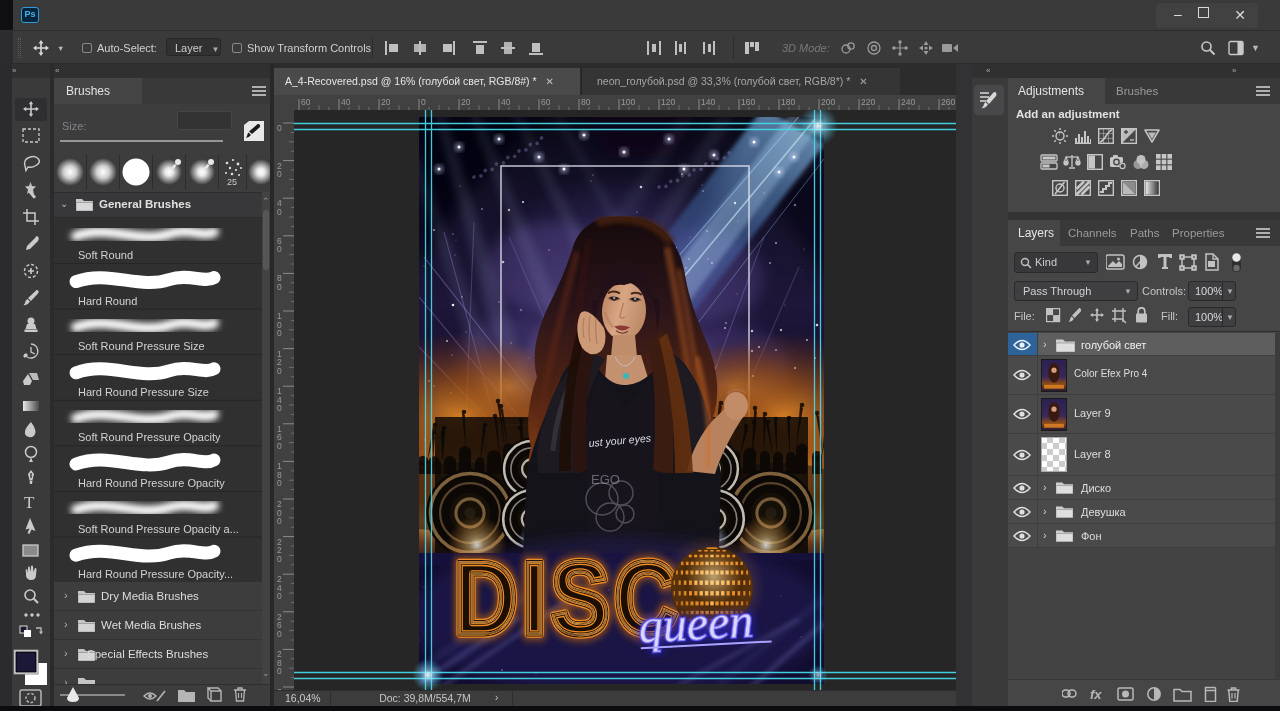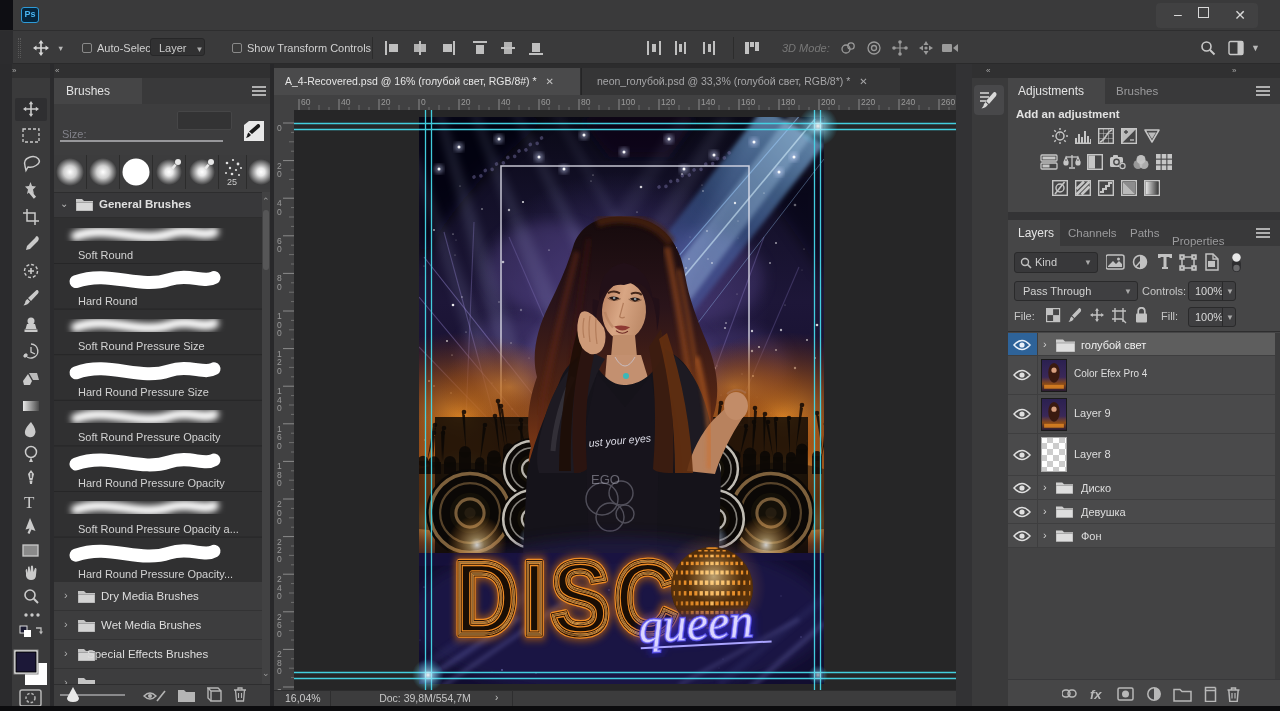--- a/index.html
+++ b/index.html
@@ -28,21 +28,21 @@
 
     <div class="abs" style="left:18px;top:38px;width:3px;height:20px;border-left:1px dotted #5a5a5a;border-right:1px dotted #5a5a5a;"></div>
 
     <svg class="abs" style="left:33px;top:40px;" width="16" height="16" viewBox="0 0 16 16">
       <path d="M8 0 L10.5 3.5 L8.8 3.5 L8.8 7.2 L12.5 7.2 L12.5 5.5 L16 8 L12.5 10.5 L12.5 8.8 L8.8 8.8 L8.8 12.5 L10.5 12.5 L8 16 L5.5 12.5 L7.2 12.5 L7.2 8.8 L3.5 8.8 L3.5 10.5 L0 8 L3.5 5.5 L3.5 7.2 L7.2 7.2 L7.2 3.5 L5.5 3.5 Z" fill="#d8d8d8"></path>
     </svg>
     <div class="abs" style="left:57px;top:44px;color:#b8b8b8;font-size:7.5px;">▼</div>
 
     <div class="abs" style="left:82px;top:43px;width:10px;height:10px;background:#3a3a3a;border:1px solid #8a8a8a;border-radius:2px;"></div>
     <div class="abs" style="left:97px;top:42px;color:#d0d0d0;font-size:11px;">Auto-Select:</div>
-    <div class="abs" style="left:150px;top:38px;width:55px;height:18px;background:#313132;border:1px solid #272728;border-radius:3px;color:#cccccc;font-size:11px;line-height:18px;padding-left:8px;">Layer <span style="font-size:8px;color:#aaa;margin-left:6px;">▼</span></div>
+    <div class="abs" style="left:166px;top:38px;width:55px;height:18px;background:#313132;border:1px solid #272728;border-radius:3px;color:#cccccc;font-size:11px;line-height:18px;padding-left:8px;">Layer <span style="font-size:8px;color:#aaa;margin-left:6px;">▼</span></div>
 
     <div class="abs" style="left:232px;top:43px;width:10px;height:10px;background:#3a3a3a;border:1px solid #8a8a8a;border-radius:2px;"></div>
     <div class="abs" style="left:247px;top:42px;color:#d0d0d0;font-size:11px;">Show Transform Controls</div>
     <div class="abs" style="left:372px;top:37px;width:1px;height:22px;background:#2c2c2c;"></div>
 
     <svg class="abs" style="left:383px;top:41px;" width="340" height="14" viewBox="0 0 340 14">
       <g fill="#bfbfbf">
 
         <g transform="translate(2,0)">
             <rect x="0" y="0" width="2" height="14"></rect>
@@ -262,21 +262,21 @@
   <div class="abs" style="left:54px;top:78px;width:216px;height:633px;background:#3d3d3e;"></div>
   <div class="abs" style="left:270px;top:64px;width:4px;height:647px;background:#28282a;"></div>
   <div id="brushpanel">
 
     <div class="abs" style="left:54px;top:78px;width:216px;height:26px;background:#39393a;"></div>
     <div class="abs" style="left:54px;top:78px;width:88px;height:26px;background:#454546;color:#e2e2e2;font-size:12px;line-height:26px;padding-left:12px;">Brushes</div>
     <div class="abs" style="left:252px;top:86px;width:14px;height:10px;border-top:2px solid #b0b0b0;border-bottom:2px solid #b0b0b0;">
         <div style="margin-top:2px;border-top:2px solid #b0b0b0;"></div>
       </div>
 
-    <div class="abs" style="left:62px;top:128px;color:#82828a;font-size:11px;">Size:</div>
+    <div class="abs" style="left:62px;top:120px;color:#82828a;font-size:11px;">Size:</div>
     <div class="abs" style="left:177px;top:111px;width:55px;height:19px;background:#333334;border:1px solid #464647;border-radius:2px;"></div>
     <svg class="abs" style="left:243px;top:121px;" width="22" height="21" viewBox="0 0 22 21">
       <path d="M1 4 L6 0 H21 V20 H1 Z" fill="#e8e8e8"></path>
       <path d="M16 3 Q18 4.5 16.5 6.5 L9 13 L6 10.5 L13.5 4 Q14.5 2.5 16 3 Z" fill="#1a1a1a"></path>
       <path d="M5.5 11.5 L8 14 Q6 16.5 3 17 Q4.5 14.5 4.5 13 Z" fill="#1a1a1a"></path>
     </svg>
     <div class="abs" style="left:60px;top:140px;width:163px;height:2px;background:#97979a;"></div>
 
     <div class="abs" style="left:54px;top:155px;width:216px;height:34px;background:#323233;"></div>
     <svg class="abs" style="left:54px;top:155px;" width="216" height="34" viewBox="0 0 216 34">
@@ -1480,21 +1480,21 @@
             <rect x="0.7" y="0.7" width="14.6" height="14.6" fill="none" stroke-width="1.4"></rect>
             <rect x="1.6" y="1.6" width="12.8" height="12.8" fill="url(#gm)" stroke="none"></rect>
           </g>
 </g>
       </svg>
   <div class="abs" style="left:1008px;top:212px;width:272px;height:8px;background:#333335;"></div>
   <div class="abs" style="left:1008px;top:220px;width:272px;height:26px;background:#39393a;"></div>
   <div class="abs" style="left:1008px;top:220px;width:52px;height:26px;background:#464647;color:#e4e4e4;font-size:12px;line-height:26px;padding-left:10px;">Layers</div>
   <div class="abs" style="left:1068px;top:220px;width:60px;height:26px;color:#9b9b9d;font-size:11.5px;line-height:26px;">Channels</div>
   <div class="abs" style="left:1130px;top:220px;width:40px;height:26px;color:#9b9b9d;font-size:11.5px;line-height:26px;">Paths</div>
-  <div class="abs" style="left:1172px;top:220px;width:70px;height:26px;color:#9b9b9d;font-size:11.5px;line-height:26px;margin-top:8px;">Properties</div>
+  <div class="abs" style="left:1172px;top:220px;width:70px;height:26px;color:#9b9b9d;font-size:11.5px;line-height:26px;">Properties</div>
   <div class="abs" style="left:1256px;top:228px;width:14px;height:10px;border-top:2px solid #b0b0b0;border-bottom:2px solid #b0b0b0;">
         <div style="margin-top:2px;border-top:2px solid #b0b0b0;"></div>
       </div>
   <div class="abs" style="left:1014px;top:252px;width:84px;height:21px;background:#38383a;border:1px solid #2a2a2b;border-radius:3px;"></div>
   <svg class="abs" style="left:1020px;top:257px;" width="12" height="12" viewBox="0 0 12 12">
         <circle cx="5" cy="5" r="3.5" fill="none" stroke="#c0c0c0" stroke-width="1.4"></circle>
         <path d="M7.5 7.5 L11 11" stroke="#c0c0c0" stroke-width="1.6"></path>
       </svg>
   <div class="abs" style="left:1035px;top:256px;color:#cecece;font-size:11px;">Kind</div>
   <div class="abs" style="left:1084px;top:258px;color:#aaa;font-size:8px;">▼</div>

